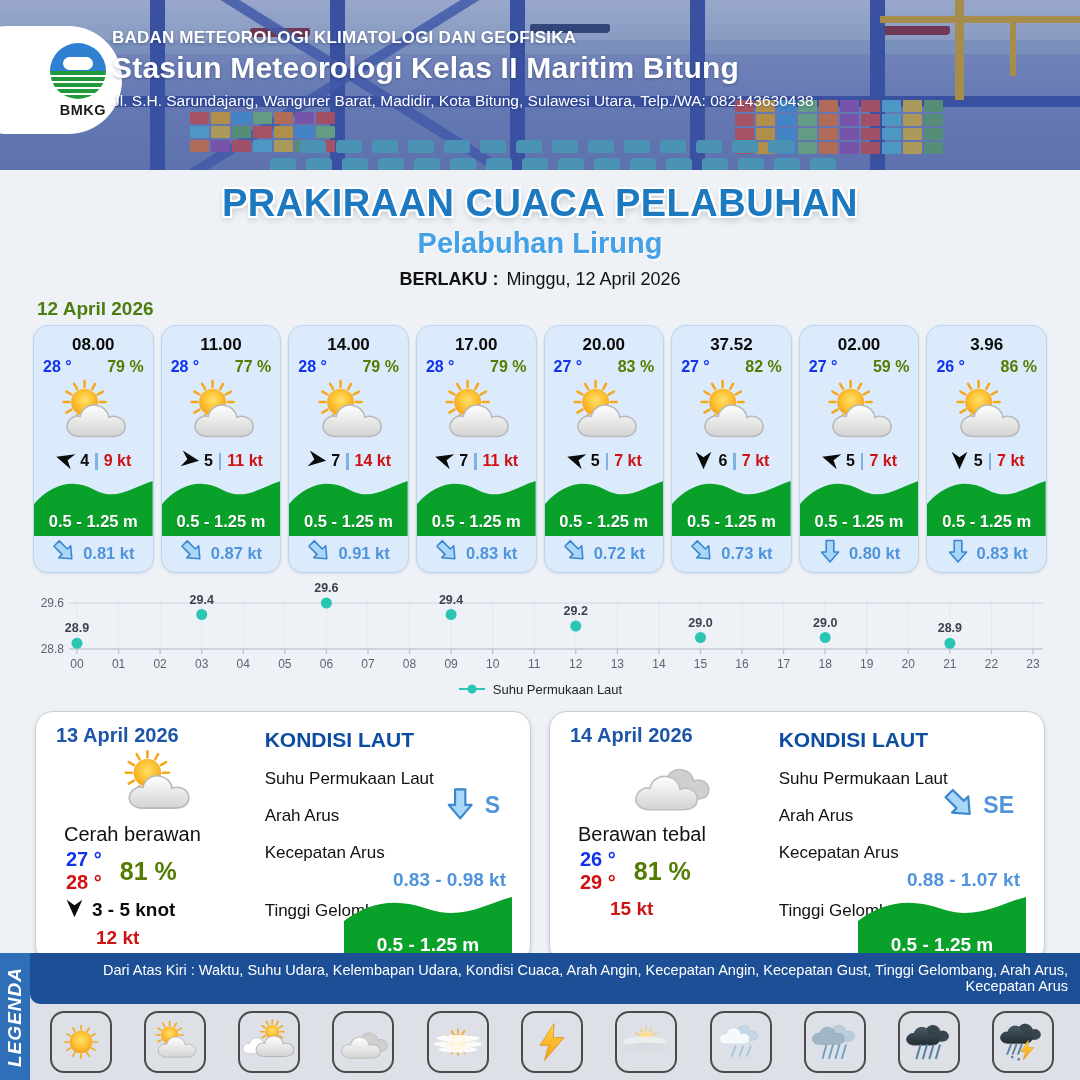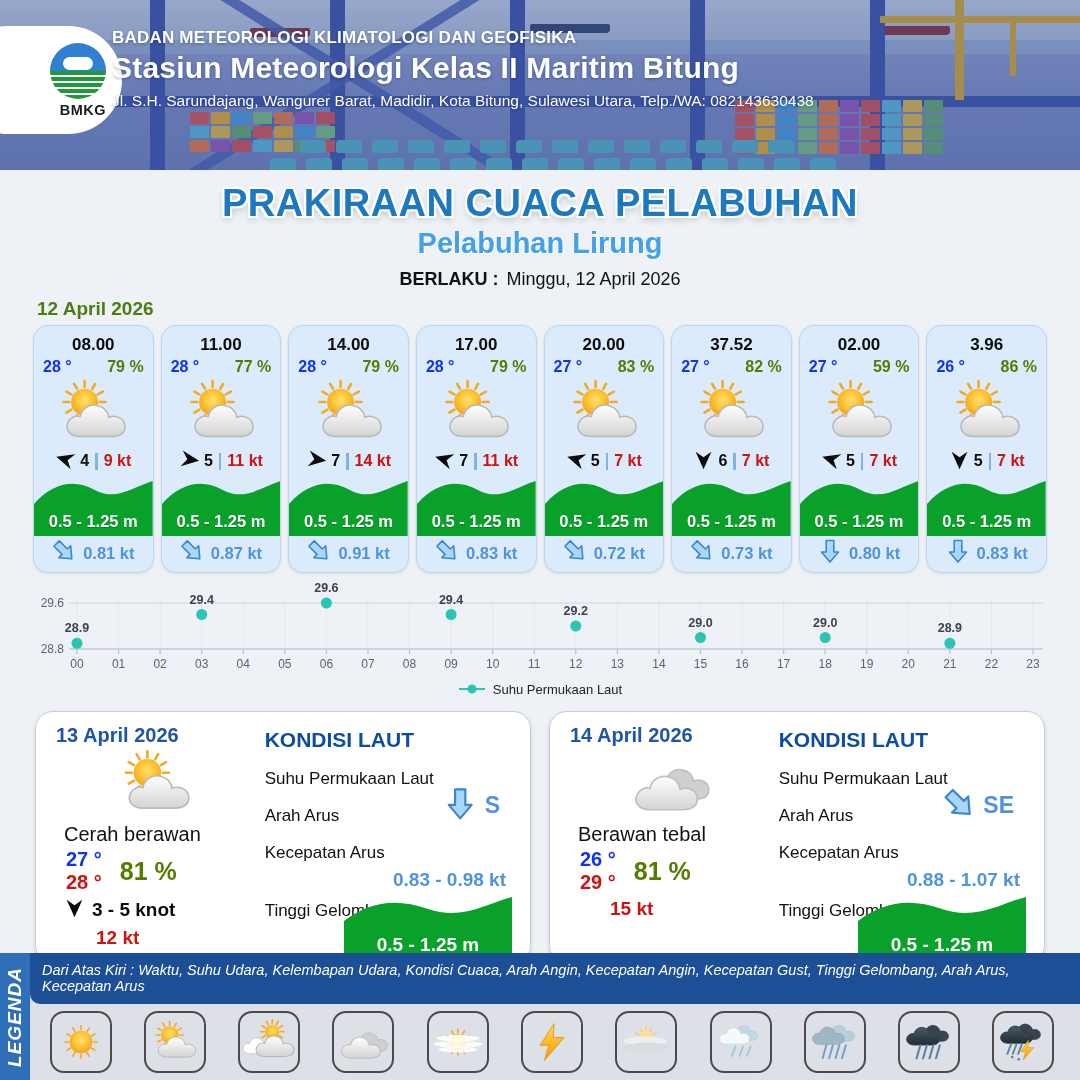--- a/index.html
+++ b/index.html
@@ -84,21 +84,21 @@
   .d-wavelabel{position:absolute;left:0;top:10px;font-size:17px;color:#111;}
   .d-wavebox{position:absolute;right:0;bottom:-4px;width:168px;height:74px;}
   .d-wavebox svg{position:absolute;inset:0;width:100%;height:100%;}
   .d-wavetext{position:absolute;bottom:9px;width:100%;text-align:center;color:#fff;font-weight:bold;font-size:19px;}
 
   
   .legend{position:absolute;left:0;right:0;bottom:0;top:953px;background:#dde1e7;display:flex;}
   .legend-band{width:30px;background:#2e6fb8;display:flex;align-items:center;justify-content:center;}
   .legend-band span{color:#fff;font-weight:bold;font-style:italic;font-size:19px;letter-spacing:1px;writing-mode:vertical-rl;transform:rotate(180deg);}
   .legend-main{flex:1;display:flex;flex-direction:column;}
-  .legend-note{background:#1d4f96;color:#fff;font-style:italic;font-size:14.5px;padding:9px 12px 10px;border-bottom-left-radius:10px;}
+  .legend-note{background:#1d4f96;color:#fff;font-size:14.5px;padding:9px 12px 10px;border-bottom-left-radius:10px;text-align:right;}
   .legend-items{display:flex;justify-content:space-between;padding:7px 10px 0 4px;}
   .legend-item{width:93px;display:flex;flex-direction:column;align-items:center;}
   .legend-box{width:62px;height:62px;border:2px solid #4a4a4a;border-radius:14px;display:flex;align-items:center;justify-content:center;box-sizing:border-box;}
   .legend-label{font-size:13px;margin-top:6px;color:#111;white-space:nowrap;}
 </style>
 </head>
 <body>
 
 <div class="page">
 

